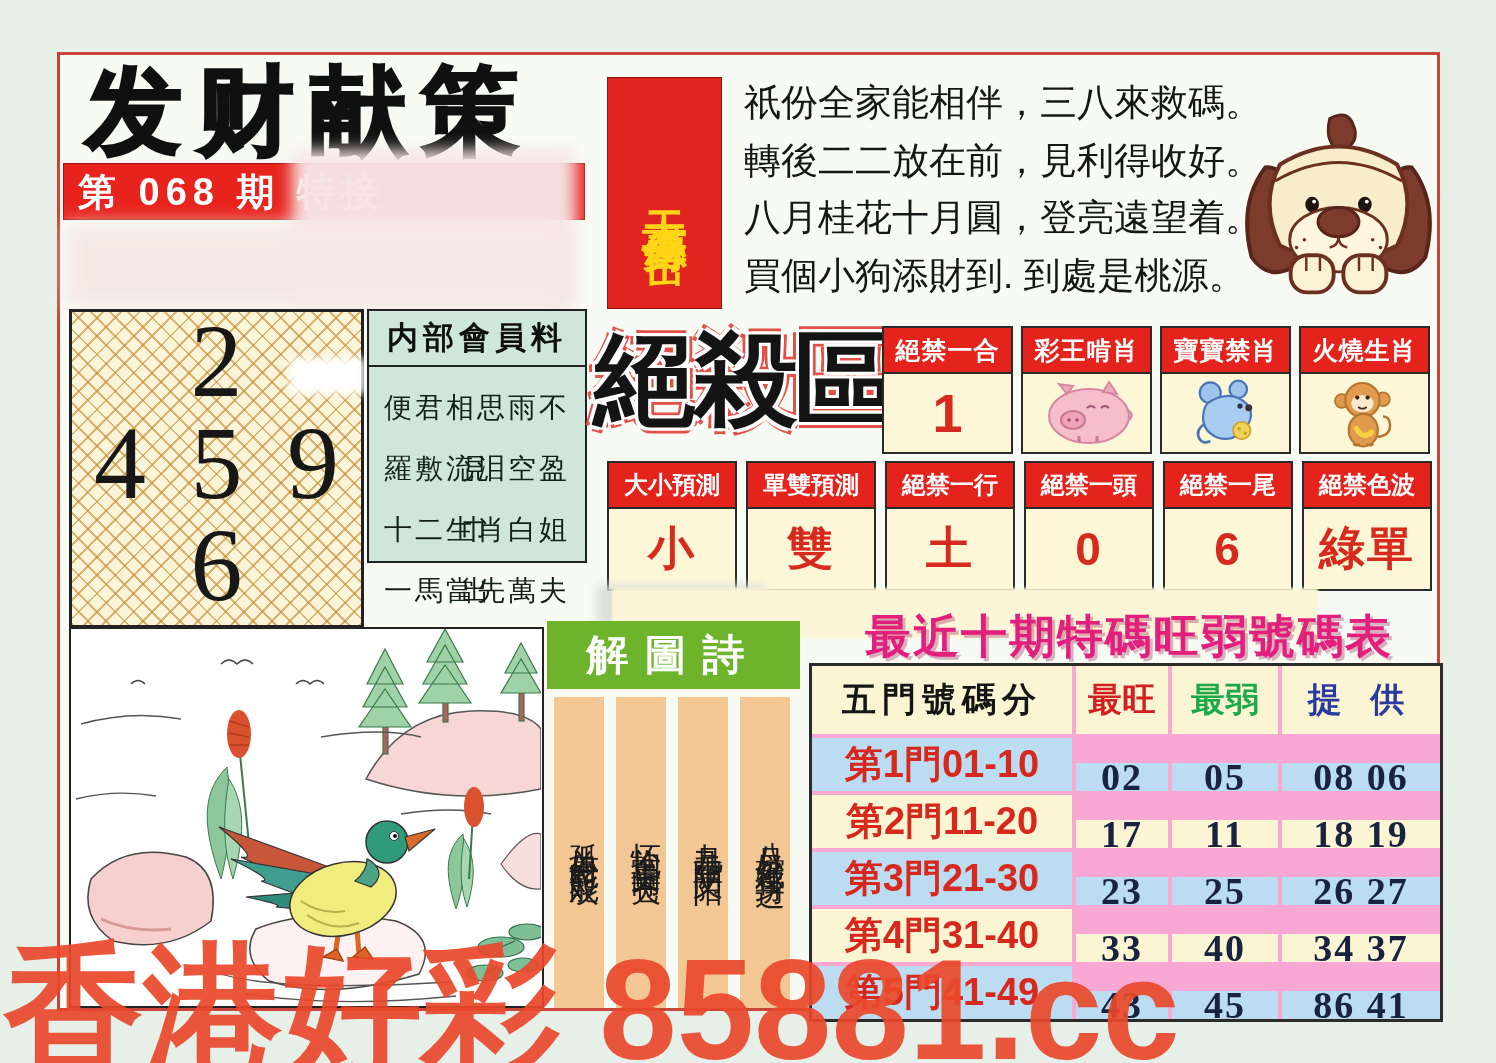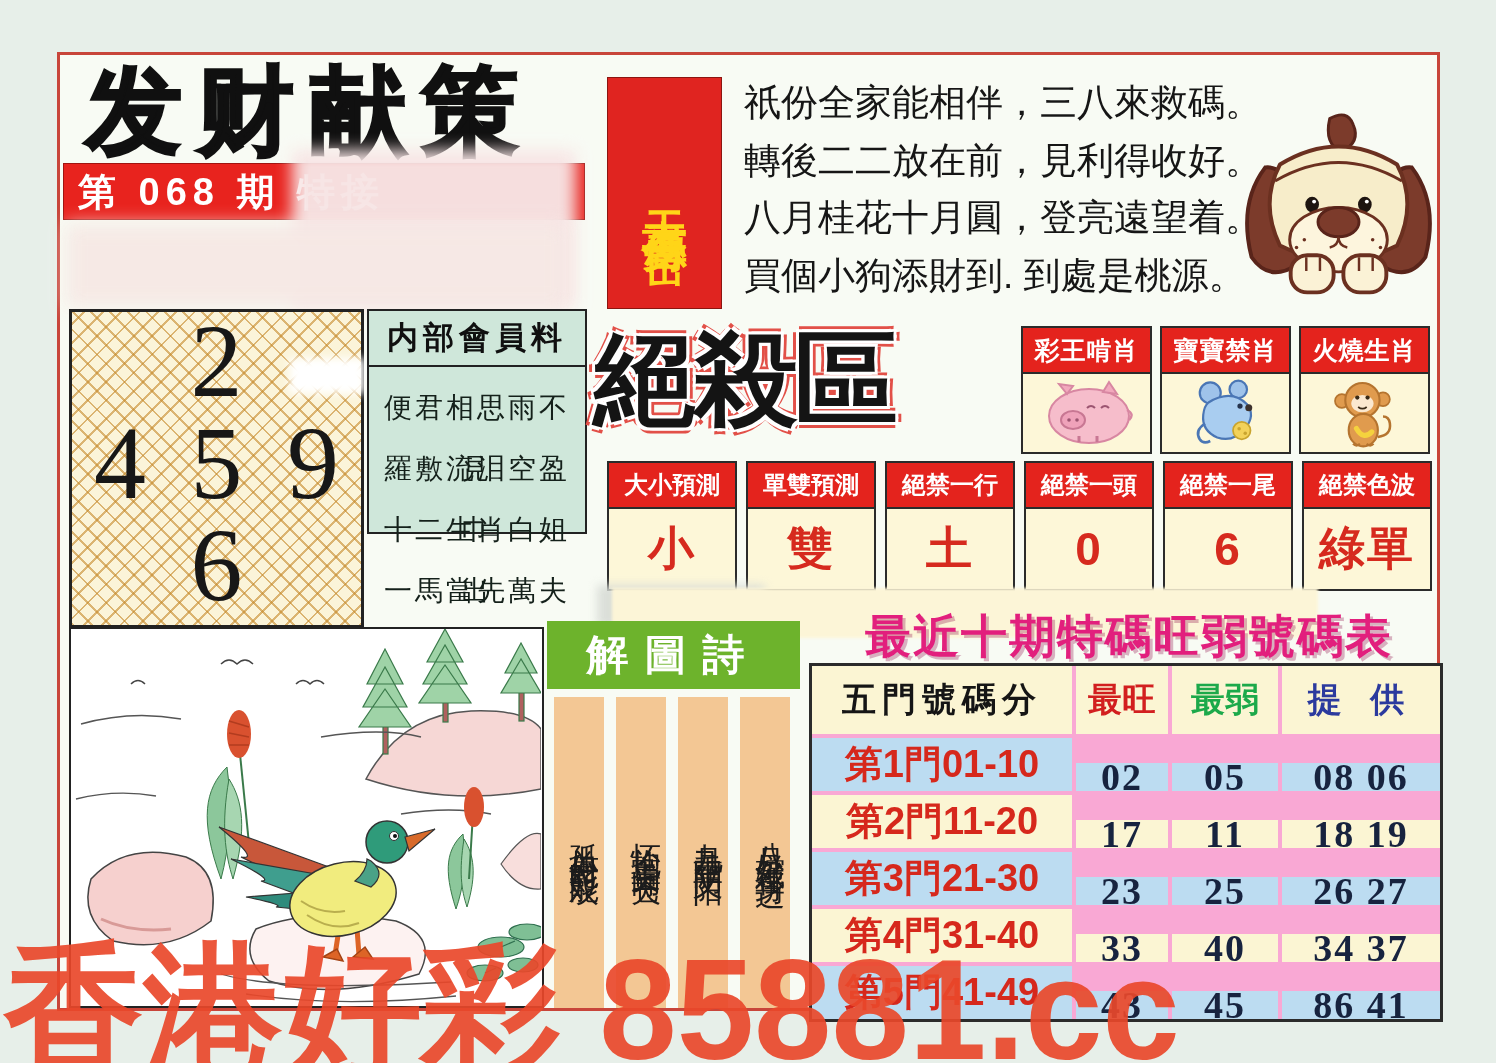--- a/index.html
+++ b/index.html
@@ -31,21 +31,21 @@
   .lattice{left:69px;top:309px;width:289px;height:313px;border:3px solid #222;background-color:#fbf4d9;
     background-image:repeating-linear-gradient(45deg,rgba(198,138,44,.6) 0 2px,transparent 2px 13px),
                      repeating-linear-gradient(-45deg,rgba(198,138,44,.6) 0 2px,transparent 2px 13px);}
   .lattice .num{position:absolute;font-family:"Liberation Serif",serif;font-size:104px;line-height:1.02;color:#171717;}
   .n2{top:-4px;left:0;right:0;text-align:center;}
   .n459{top:98px;left:0;right:0;display:flex;justify-content:space-between;padding:0 22px;}
   .n6{top:200px;left:0;right:0;text-align:center;}
   .lat-blur{right:-4px;top:46px;width:76px;height:36px;background:#fff;filter:blur(4px);}
 
   
-  .member{left:367px;top:309px;width:220px;height:225px;background:#cfe7da;border:2.5px solid #222;box-sizing:border-box;}
+  .member{left:367px;top:309px;width:220px;height:254px;background:#cfe7da;border:2.5px solid #222;box-sizing:border-box;}
   .mb-title{height:54px;line-height:54px;font-size:31px;letter-spacing:5px;text-align:center;
             border-bottom:2.5px solid #222;font-family:"Liberation Serif",serif;font-weight:bold;color:#101010;}
   .mb-line{height:61px;line-height:61px;text-align:center;font-size:28px;letter-spacing:3px;
            font-family:"Liberation Serif",serif;color:#14201a;}
   .member .pad{padding-top:10px;}
 
   
   .jsq{left:594px;top:320px;width:302px;font-size:104px;font-weight:900;letter-spacing:-4px;
        color:#141414;font-family:"Liberation Serif",serif;line-height:1.15;white-space:nowrap;
        text-shadow:-3px -3px 0 #fff,3px -3px 0 #fff,-3px 3px 0 #fff,3px 3px 0 #fff,
@@ -159,20 +159,24 @@
     <div class="pad">
       <div class="mb-line">便君相思雨不見</div>
       <div class="mb-line">羅敷流泪空盈巾</div>
       <div class="mb-line">十二生肖白姐出</div>
       <div class="mb-line">一馬當先萬夫子</div>
     </div>
   </div>
 
   <div class="abs jsq">絕殺區</div>
 
+  <div class="abs cell r1" style="left:882px;">
+    <div class="hd">絕禁一合</div>
+    <div class="bd">1</div>
+  </div>
   <div class="abs cell r1" style="left:1021px;">
     <div class="hd">彩王啃肖</div>
     <div class="bd">
       <svg width="92" height="66" viewBox="0 0 92 66">
         <ellipse cx="48" cy="36" rx="40" ry="27" fill="#f6bdcb" stroke="#d887a2" stroke-width="2"></ellipse>
         <path d="M26,14 l-8,-10 14,2 Z M62,12 l6,-10 8,12 Z" fill="#f2a9bd" stroke="#d887a2" stroke-width="2"></path>
         <ellipse cx="32" cy="40" rx="12" ry="9" fill="#efa2ba" stroke="#c87793" stroke-width="2"></ellipse>
         <circle cx="28" cy="40" r="1.8" fill="#9c5571"></circle>
           <circle cx="36" cy="40" r="1.8" fill="#9c5571"></circle>
         <path d="M46,28 q4,-4 8,0 M60,28 q4,-4 8,0" fill="none" stroke="#9c5571" stroke-width="2"></path>

